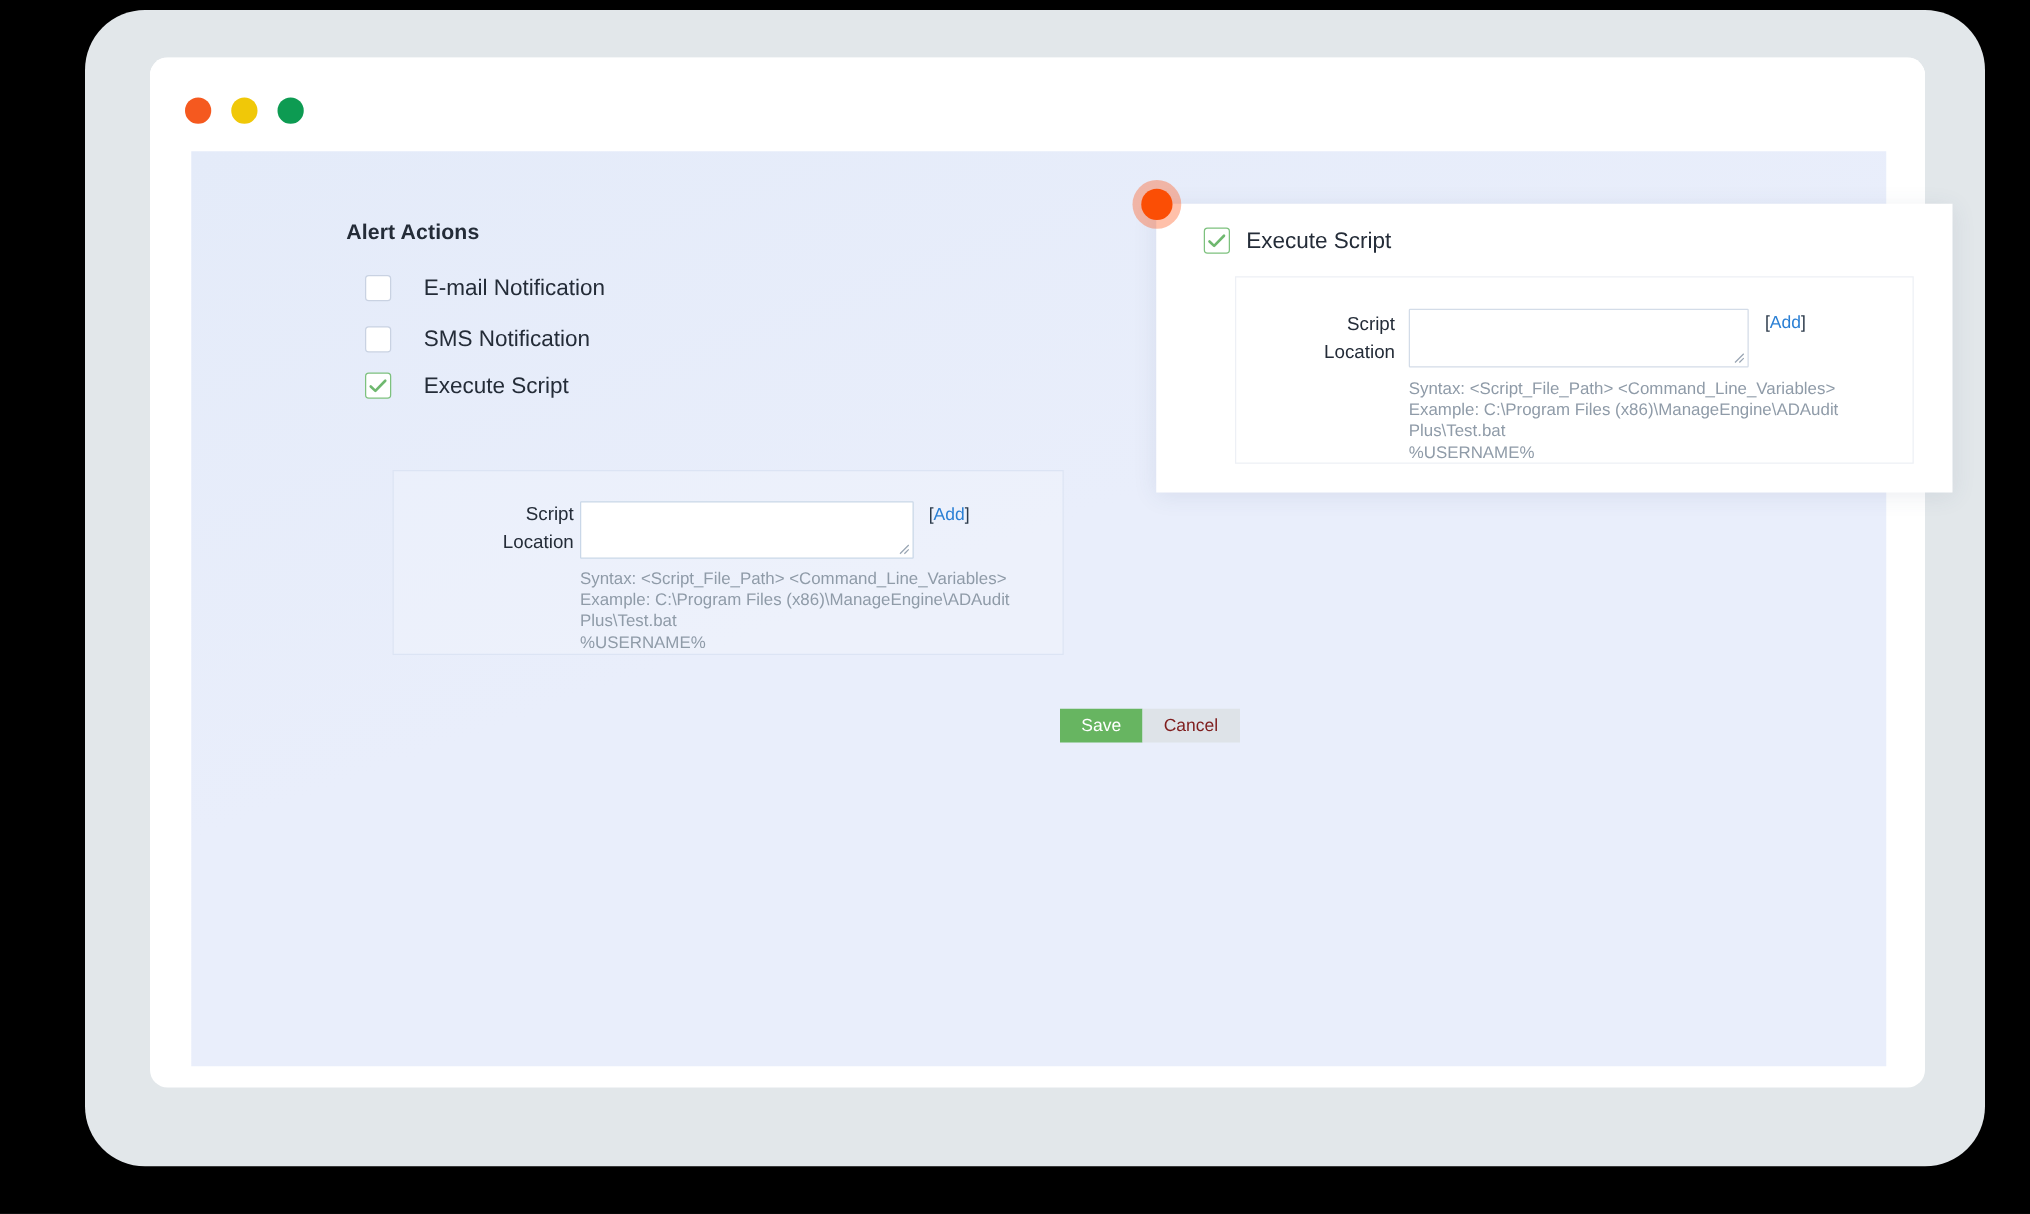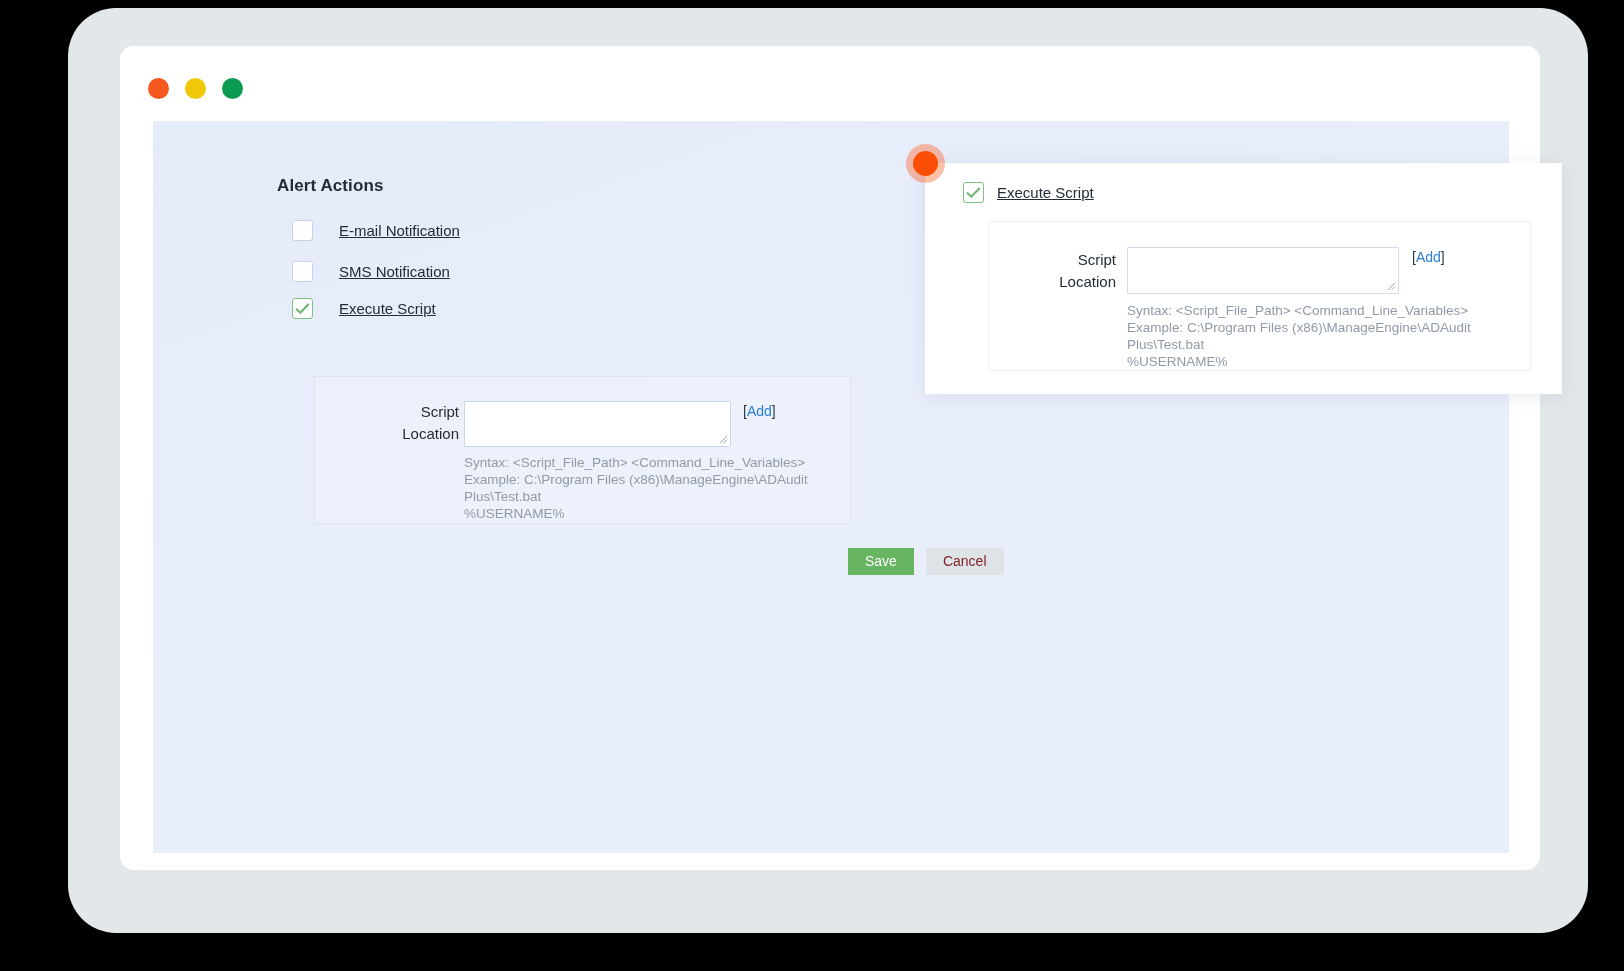--- a/index.html
+++ b/index.html
@@ -106,23 +106,22 @@
     align-items: center;
     justify-content: center;
     flex: 0 0 auto;
   }
   .cbox.checked {
     border-color: #7DC17E;
     background: #FFFFFF;
   }
   .cbox svg { display: block; }
   .check-label {
-    font-size: 15px;
+    font-size: 18px;
     color: #242C38;
-    text-decoration: underline;
   }
 
   
   .script-panel {
     position: absolute;
     left: 161px;
     top: 255px;
     width: 537px;
     height: 148px;
     background: rgba(255,255,255,0.18);
@@ -176,23 +175,22 @@
     width: 390px;
     font-size: 13.5px;
     line-height: 17px;
     color: #8F9BA8;
   }
 
   
   .actions {
     position: absolute;
     left: 695px;
-    top: 427px;
-    display: flex;
-    gap: 12px;
+    top: 446px;
+    display: flex;
   }
   .btn {
     font-family: "Liberation Sans", sans-serif;
     font-size: 14px;
     border: none;
     padding: 0 17px;
     height: 27px;
     line-height: 27px;
     cursor: pointer;
   }

